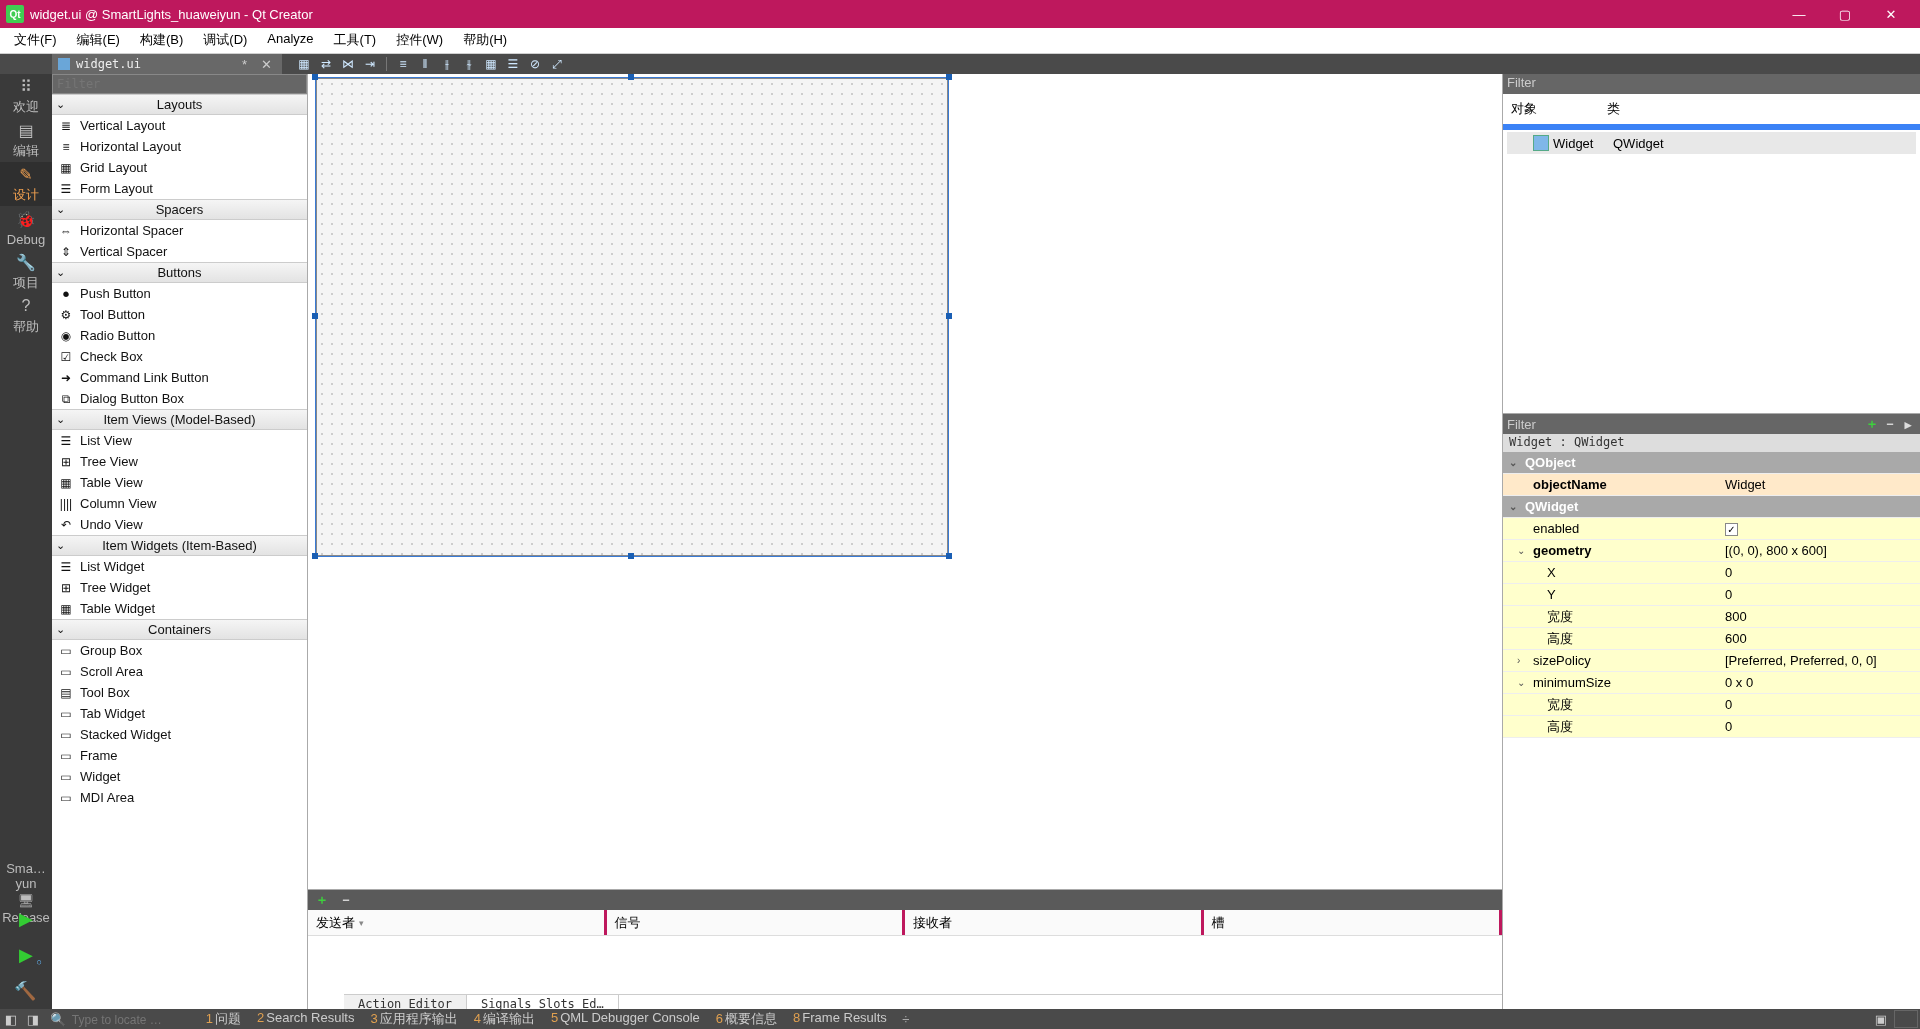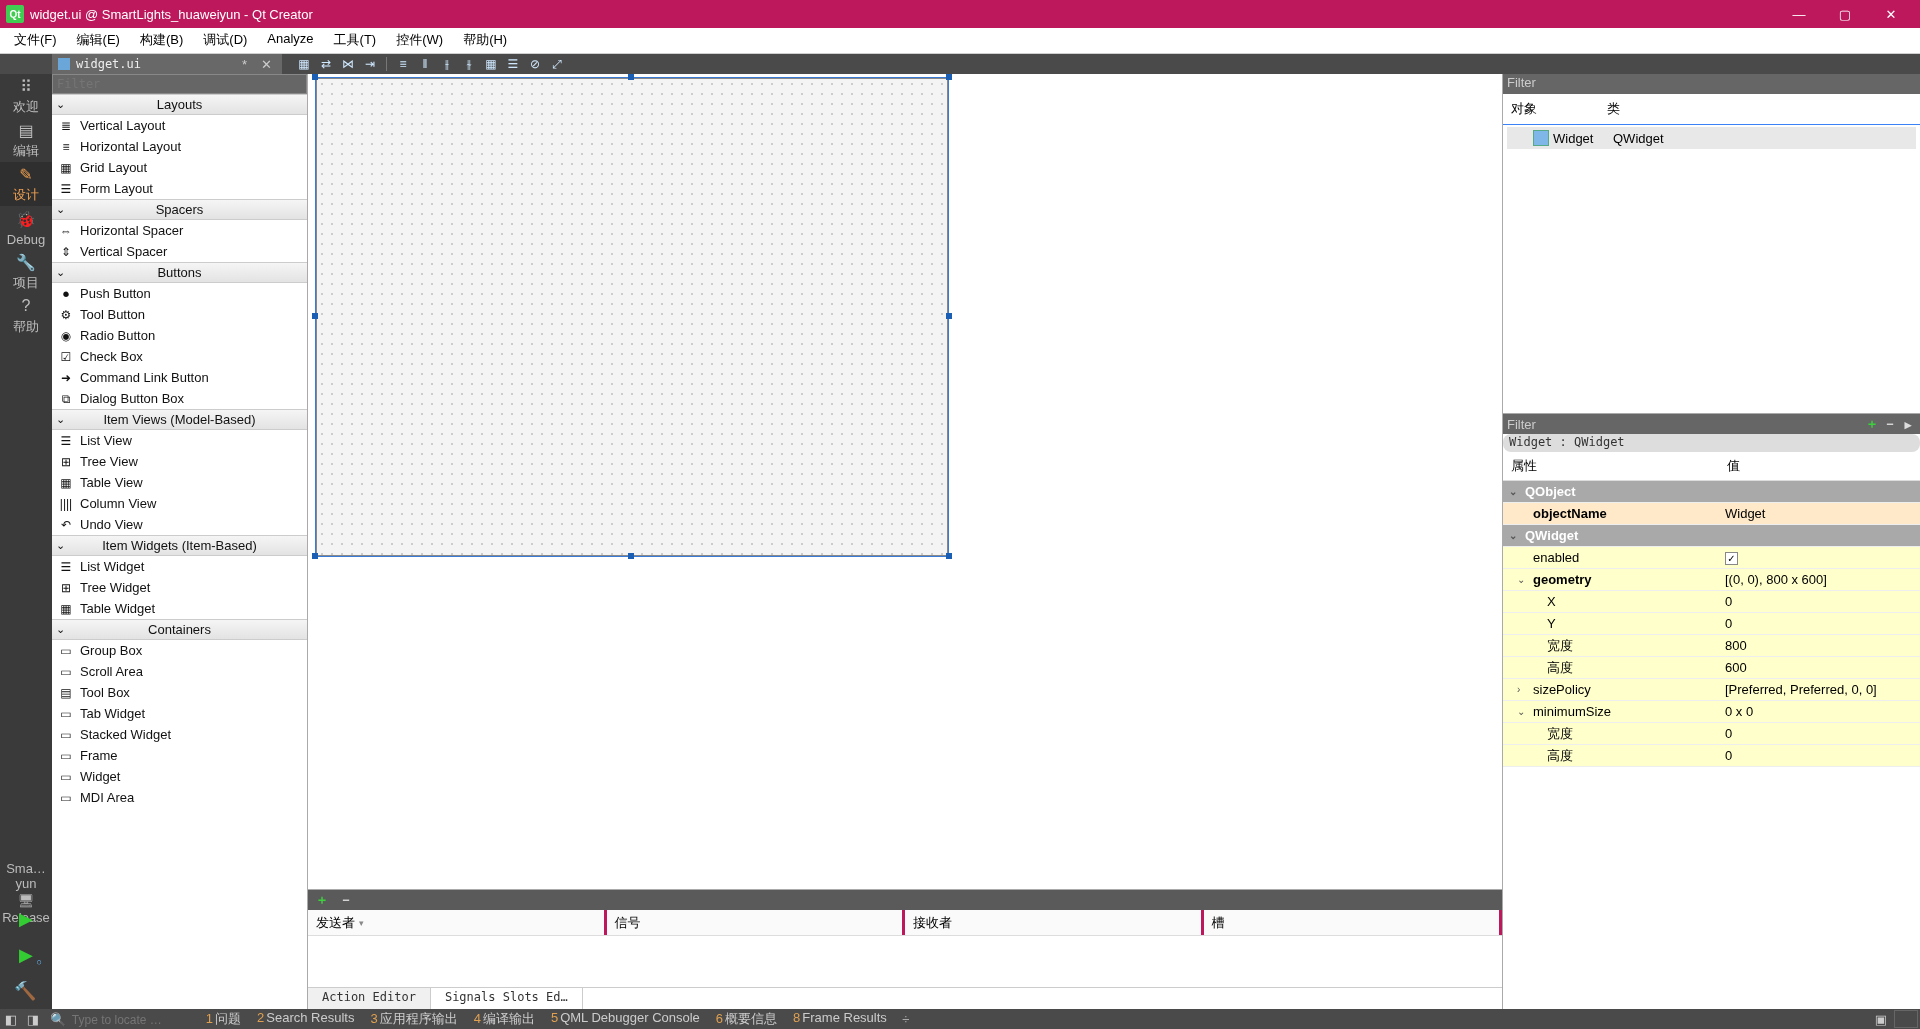--- a/index.html
+++ b/index.html
@@ -64,45 +64,45 @@
 
 
 .sigslot { height:120px; border-top:1px solid #aaa; display:flex; flex-direction:column; }
 .sigslot .ssbar { height:20px; background:#5a5a5a; display:flex; align-items:center; gap:8px; padding:0 6px; }
 .sigslot .ssbar .ssbtn { width:16px; height:16px; display:flex; align-items:center; justify-content:center; font-weight:bold; cursor:pointer; }
 .sigslot .ssbar .plus { color:#3dd13d; } .sigslot .ssbar .minus { color:#ddd; }
 .sigslot .sshdr { height:26px; display:flex; border-bottom:1px solid #ddd; }
 .sigslot .sshdr div { flex:1; padding:4px 8px; border-right:3px solid #be185d; color:#000; background:#fafafa; display:flex; align-items:center; gap:4px; }
 .sigslot .sshdr .sort { font-size:9px; color:#888; }
 .sigslot .ssbody { flex:1; background:#fff; }
-.sigslot .tabs { height:22px; background:#fff; border-top:1px solid #ccc; display:flex; }
+.sigslot .tabs { height:15px; background:#fff; border-top:1px solid #ccc; display:flex;margin-left:36px; }
 .sigslot .tabs .sstab { padding:2px 14px; border-right:1px solid #ccc; color:#333; cursor:pointer; font-family: Consolas, monospace; font-size:12px; }
 .sigslot .tabs .sstab.active { background:#f0f0f0; }
 
 
 .rightcol { width:418px; background:#fff; display:flex; flex-direction:column; border-left:1px solid #aaa; }
 .panel-filter { height:20px; background:#666; color:#ccc; font-family:Consolas,monospace; font-size:12px; padding:1px 4px; }
 .panel-filter.withbtns { display:flex; align-items:center; }
 .panel-filter.withbtns .pf-text { flex:1; }
 .panel-filter.withbtns .pf-btn { width:16px; height:16px; display:flex; align-items:center; justify-content:center; font-weight:bold; cursor:pointer; margin-left:2px; }
 .panel-filter .plus { color:#3dd13d; } .panel-filter .minus { color:#ddd; } .panel-filter .ar { color:#ddd; }
 
 
 .objinsp { height:340px; display:flex; flex-direction:column; border-bottom:1px solid #aaa; }
-.objinsp .hdr { display:flex; background:#fff; border-bottom:1px solid #3b82f6; }
+.objinsp .hdr { display:flex; background:#fff; border-bottom:6px solid #3b82f6; }
 .objinsp .hdr div { padding:6px 8px; color:#000; }
 .objinsp .hdr .c1 { width:96px; } .objinsp .hdr .c2 { flex:1; }
 .objinsp .tree { flex:1; padding-top:2px; }
 .objinsp .row { display:flex; align-items:center; height:22px; background:#e8e8e8; margin:0 4px; }
 .objinsp .row .ind { width:26px; } .objinsp .row .ricon { width:16px; height:16px; margin-right:4px; display:flex; align-items:center; justify-content:center; }
 .objinsp .row .nm { width:60px; color:#000; } .objinsp .row .cls { color:#000; }
 
 
 .propedit { flex:1; display:flex; flex-direction:column; min-height:0; }
-.propedit .context { height:18px; background:#ddd; font-family:Consolas,monospace; font-size:12px; padding:1px 6px; color:#333;border-radius:8px; }
+.propedit .context { height:18px; background:#ddd; font-family:Consolas,monospace; font-size:12px; padding:1px 6px; color:#333; }
 .propedit .phdr { display:flex; background:#fff; border-bottom:1px solid #ddd; }
 .propedit .phdr div { padding:5px 8px; color:#000; }
 .propedit .phdr .pc1 { width:216px; } .propedit .phdr .pc2 { flex:1; }
 .propedit .plist { flex:1; overflow-y:auto; }
 .prow { display:flex; height:22px; align-items:center; border-bottom:1px solid #eee; }
 .prow .pc1 { width:216px; padding-left:6px; display:flex; align-items:center; gap:4px; color:#000; }
 .prow .pc2 { flex:1; padding-left:6px; color:#000; }
 .prow.classhdr { background:#a9a9a9; color:#fff; font-weight:bold; }
 .prow.classhdr .pc1, .prow.classhdr .pc2 { color:#fff; }
 .prow.peach { background:#ffe9c9; }
@@ -387,24 +387,20 @@
     </div>
 
     <div class="propedit">
       <div class="panel-filter withbtns">
         <span class="pf-text">Filter</span>
         <span class="pf-btn plus">＋</span>
         <span class="pf-btn minus">－</span>
         <span class="pf-btn ar">▸</span>
       </div>
       <div class="context">Widget : QWidget</div>
-      <div class="phdr">
-        <div class="pc1">属性</div>
-        <div class="pc2">值</div>
-      </div>
       <div class="plist" id="plist">
           <div class="prow classhdr">
             <div class="pc1">
               <span class="exp">⌄</span>
               <b>QObject</b>
             </div>
             <div class="pc2"></div>
           </div>
           <div class="prow peach">
             <div class="pc1" style="padding-left: 14px;">

